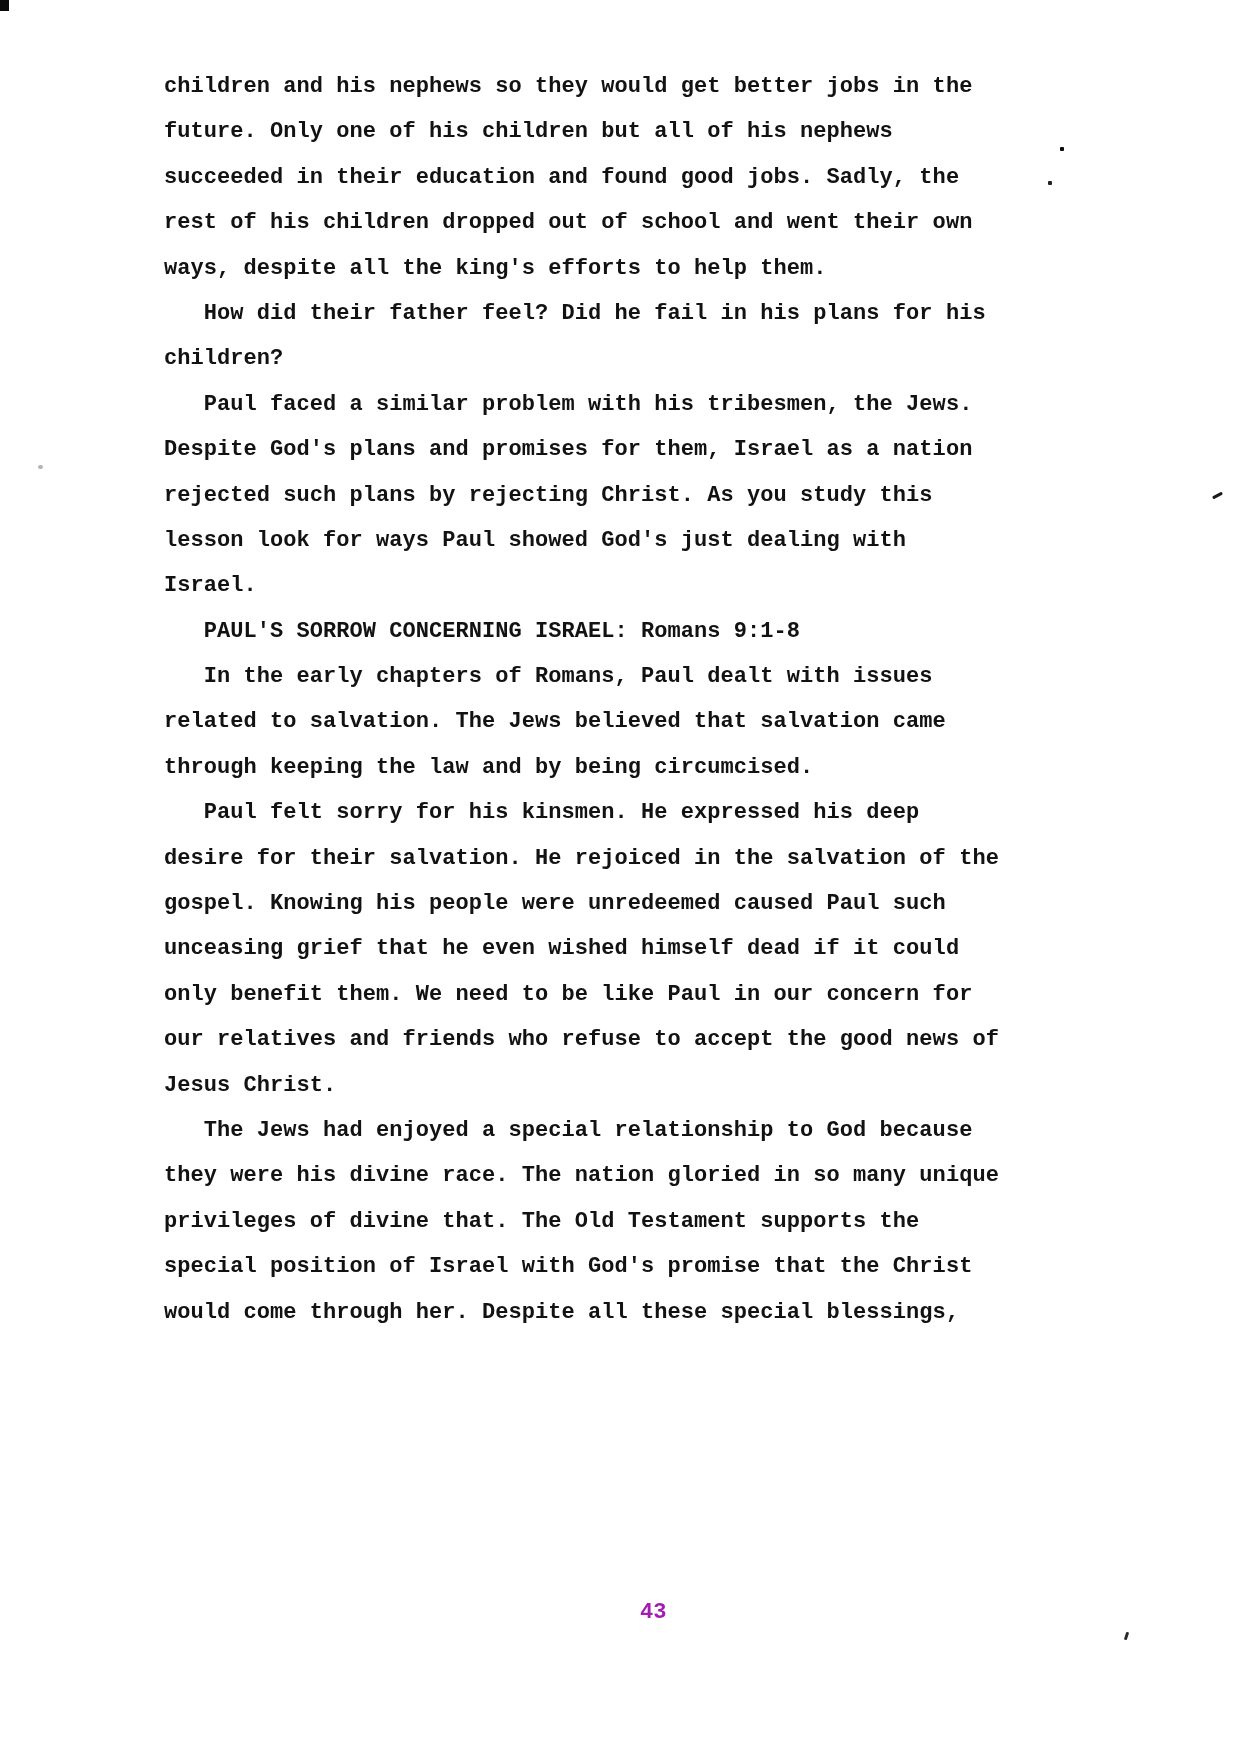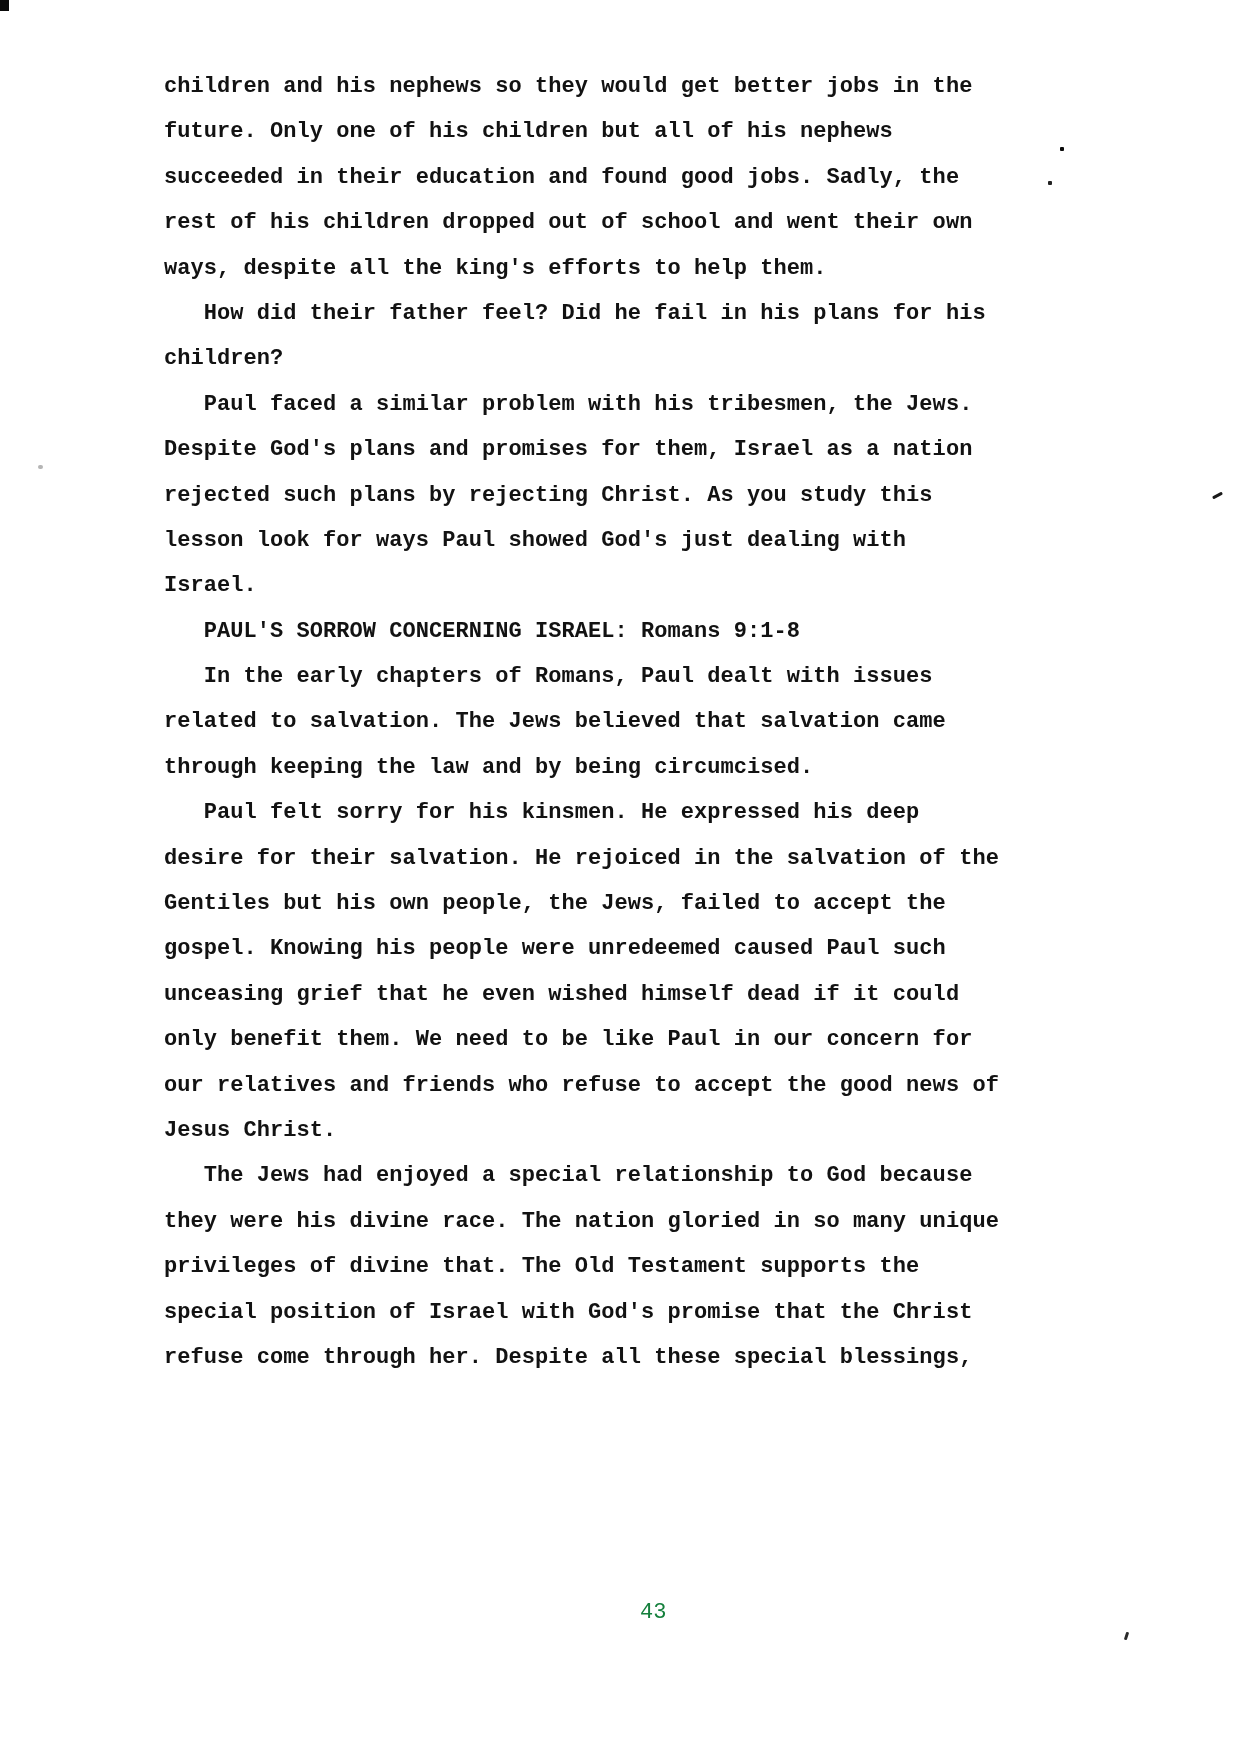--- a/index.html
+++ b/index.html
@@ -31,23 +31,23 @@
     white-space: pre;
     color: #121212;
   }
   .page-number {
     position: absolute;
     left: 640px;
     top: 1590px;
     height: 45.4px;
     line-height: 45.4px;
     font-size: 22px;
-    font-weight: 400;
+    font-weight: 700;
     white-space: pre;
-    color: #15803d;
+    color: #a21caf;
   }
   
   .artifact {
     position: absolute;
     background: #0a0a0a;
   }
   .artifact.corner-mark   { left: 0px;    top: 0px;    width: 9px;  height: 11px; }
   .artifact.speck-right-1 { left: 1060px; top: 147px;  width: 4px;  height: 4px;  border-radius: 1px; }
   .artifact.speck-right-2 { left: 1048px; top: 181px;  width: 4px;  height: 4px;  border-radius: 1px; background:#222; }
   .artifact.tick-right    { left: 1212px; top: 494px;  width: 11px; height: 3px;  transform: rotate(-28deg); border-radius: 2px; background:#1a1a1a; }
@@ -71,31 +71,30 @@
     <div class="line">Despite God's plans and promises for them, Israel as a nation</div>
     <div class="line">rejected such plans by rejecting Christ. As you study this</div>
     <div class="line">lesson look for ways Paul showed God's just dealing with</div>
     <div class="line">Israel.</div>
     <div class="line">   PAUL'S SORROW CONCERNING ISRAEL: Romans 9:1-8</div>
     <div class="line">   In the early chapters of Romans, Paul dealt with issues</div>
     <div class="line">related to salvation. The Jews believed that salvation came</div>
     <div class="line">through keeping the law and by being circumcised.</div>
     <div class="line">   Paul felt sorry for his kinsmen. He expressed his deep</div>
     <div class="line">desire for their salvation. He rejoiced in the salvation of the</div>
-    <div class="line">Gentiles but his own people, the Jews, failed to accept the</div>
     <div class="line">gospel. Knowing his people were unredeemed caused Paul such</div>
     <div class="line">unceasing grief that he even wished himself dead if it could</div>
     <div class="line">only benefit them. We need to be like Paul in our concern for</div>
     <div class="line">our relatives and friends who refuse to accept the good news of</div>
     <div class="line">Jesus Christ.</div>
     <div class="line">   The Jews had enjoyed a special relationship to God because</div>
     <div class="line">they were his divine race. The nation gloried in so many unique</div>
     <div class="line">privileges of divine that. The Old Testament supports the</div>
     <div class="line">special position of Israel with God's promise that the Christ</div>
-    <div class="line">refuse come through her. Despite all these special blessings,</div>
+    <div class="line">would come through her. Despite all these special blessings,</div>
   </div>
 
   <div class="page-number">43</div>
 
   <div class="artifact corner-mark"></div>
   <div class="artifact speck-right-1"></div>
   <div class="artifact speck-right-2"></div>
   <div class="artifact tick-right"></div>
   <div class="artifact speck-left"></div>
   <div class="artifact comma-mark"></div>

